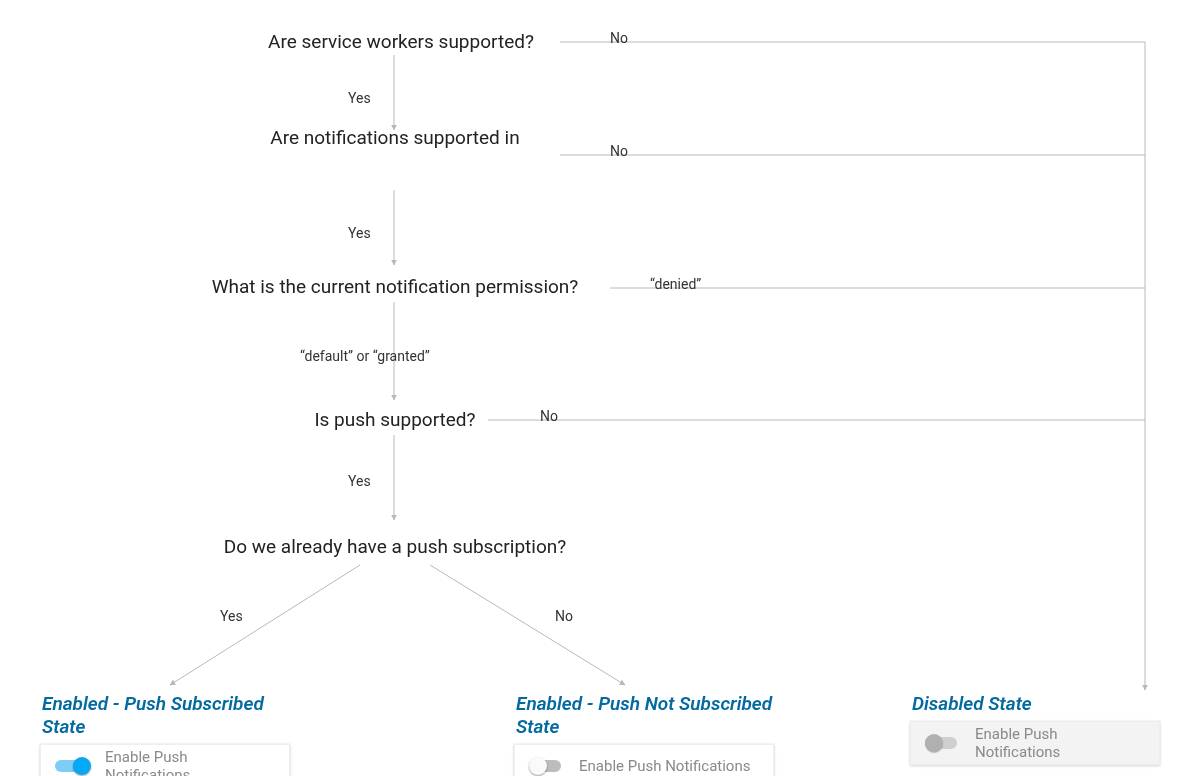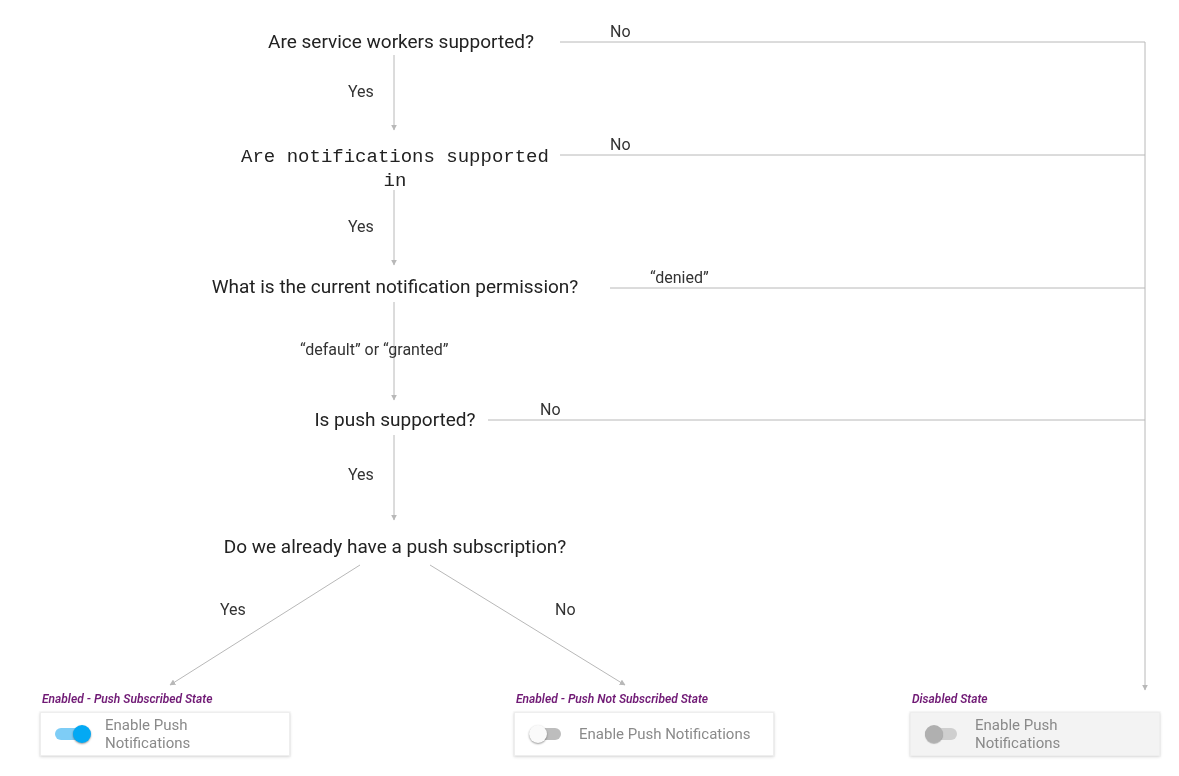--- a/index.html
+++ b/index.html
@@ -13,29 +13,30 @@
     color: #222;
   }
   svg { display: block; }
   .question {
     font-size: 19px;
     color: #222;
     text-align: center;
     line-height: 1.25;
   }
   .edge-label {
-    font-size: 16px;
+    font-size: 14px;
     color: #333;
     text-align: center;
+    margin-top: 8px;
   }
   .state-title {
-    font-size: 12px;
+    font-size: 19px;
     font-style: italic;
     font-weight: 600;
-    color: #701a75;
+    color: #0369a1;
     text-align: left;
     margin-bottom: 6px;
     padding-left: 2px;
   }
   .state-card {
     background: #fff;
     border: 1px solid #eee;
     box-shadow: 0 1px 3px rgba(0,0,0,0.15), 0 0 0 1px rgba(0,0,0,0.02);
     height: 44px;
     display: flex;
@@ -110,21 +111,21 @@
     <line x1="1145" y1="42" x2="1145" y2="690" marker-end="url(#arrow)"></line>
 
     <line x1="360" y1="565" x2="170" y2="685" marker-end="url(#arrow)"></line>
 
     <line x1="430" y1="565" x2="625" y2="685" marker-end="url(#arrow)"></line>
   </g>
 </svg>
 
 <div class="abs question" style="left:236px; top:30px; width:330px;">Are service workers supported?</div>
 
-<div class="abs question" style="left:230px; top:146px; width:330px;font-family:Liberation Mono, monospace;">
+<div class="abs question" style="left:230px; top:126px; width:330px;">
   <span>Are notifications supported in</span><br>
 </div>
 
 <div class="abs question" style="left:180px; top:275px; width:430px;">What is the current notification permission?</div>
 
 <div class="abs question" style="left:300px; top:408px; width:190px;">Is push supported?</div>
 
 <div class="abs question" style="left:180px; top:535px; width:430px;">Do we already have a push subscription?</div>
 
 <div class="abs edge-label" style="left:348px; top:82px;">Yes</div>

